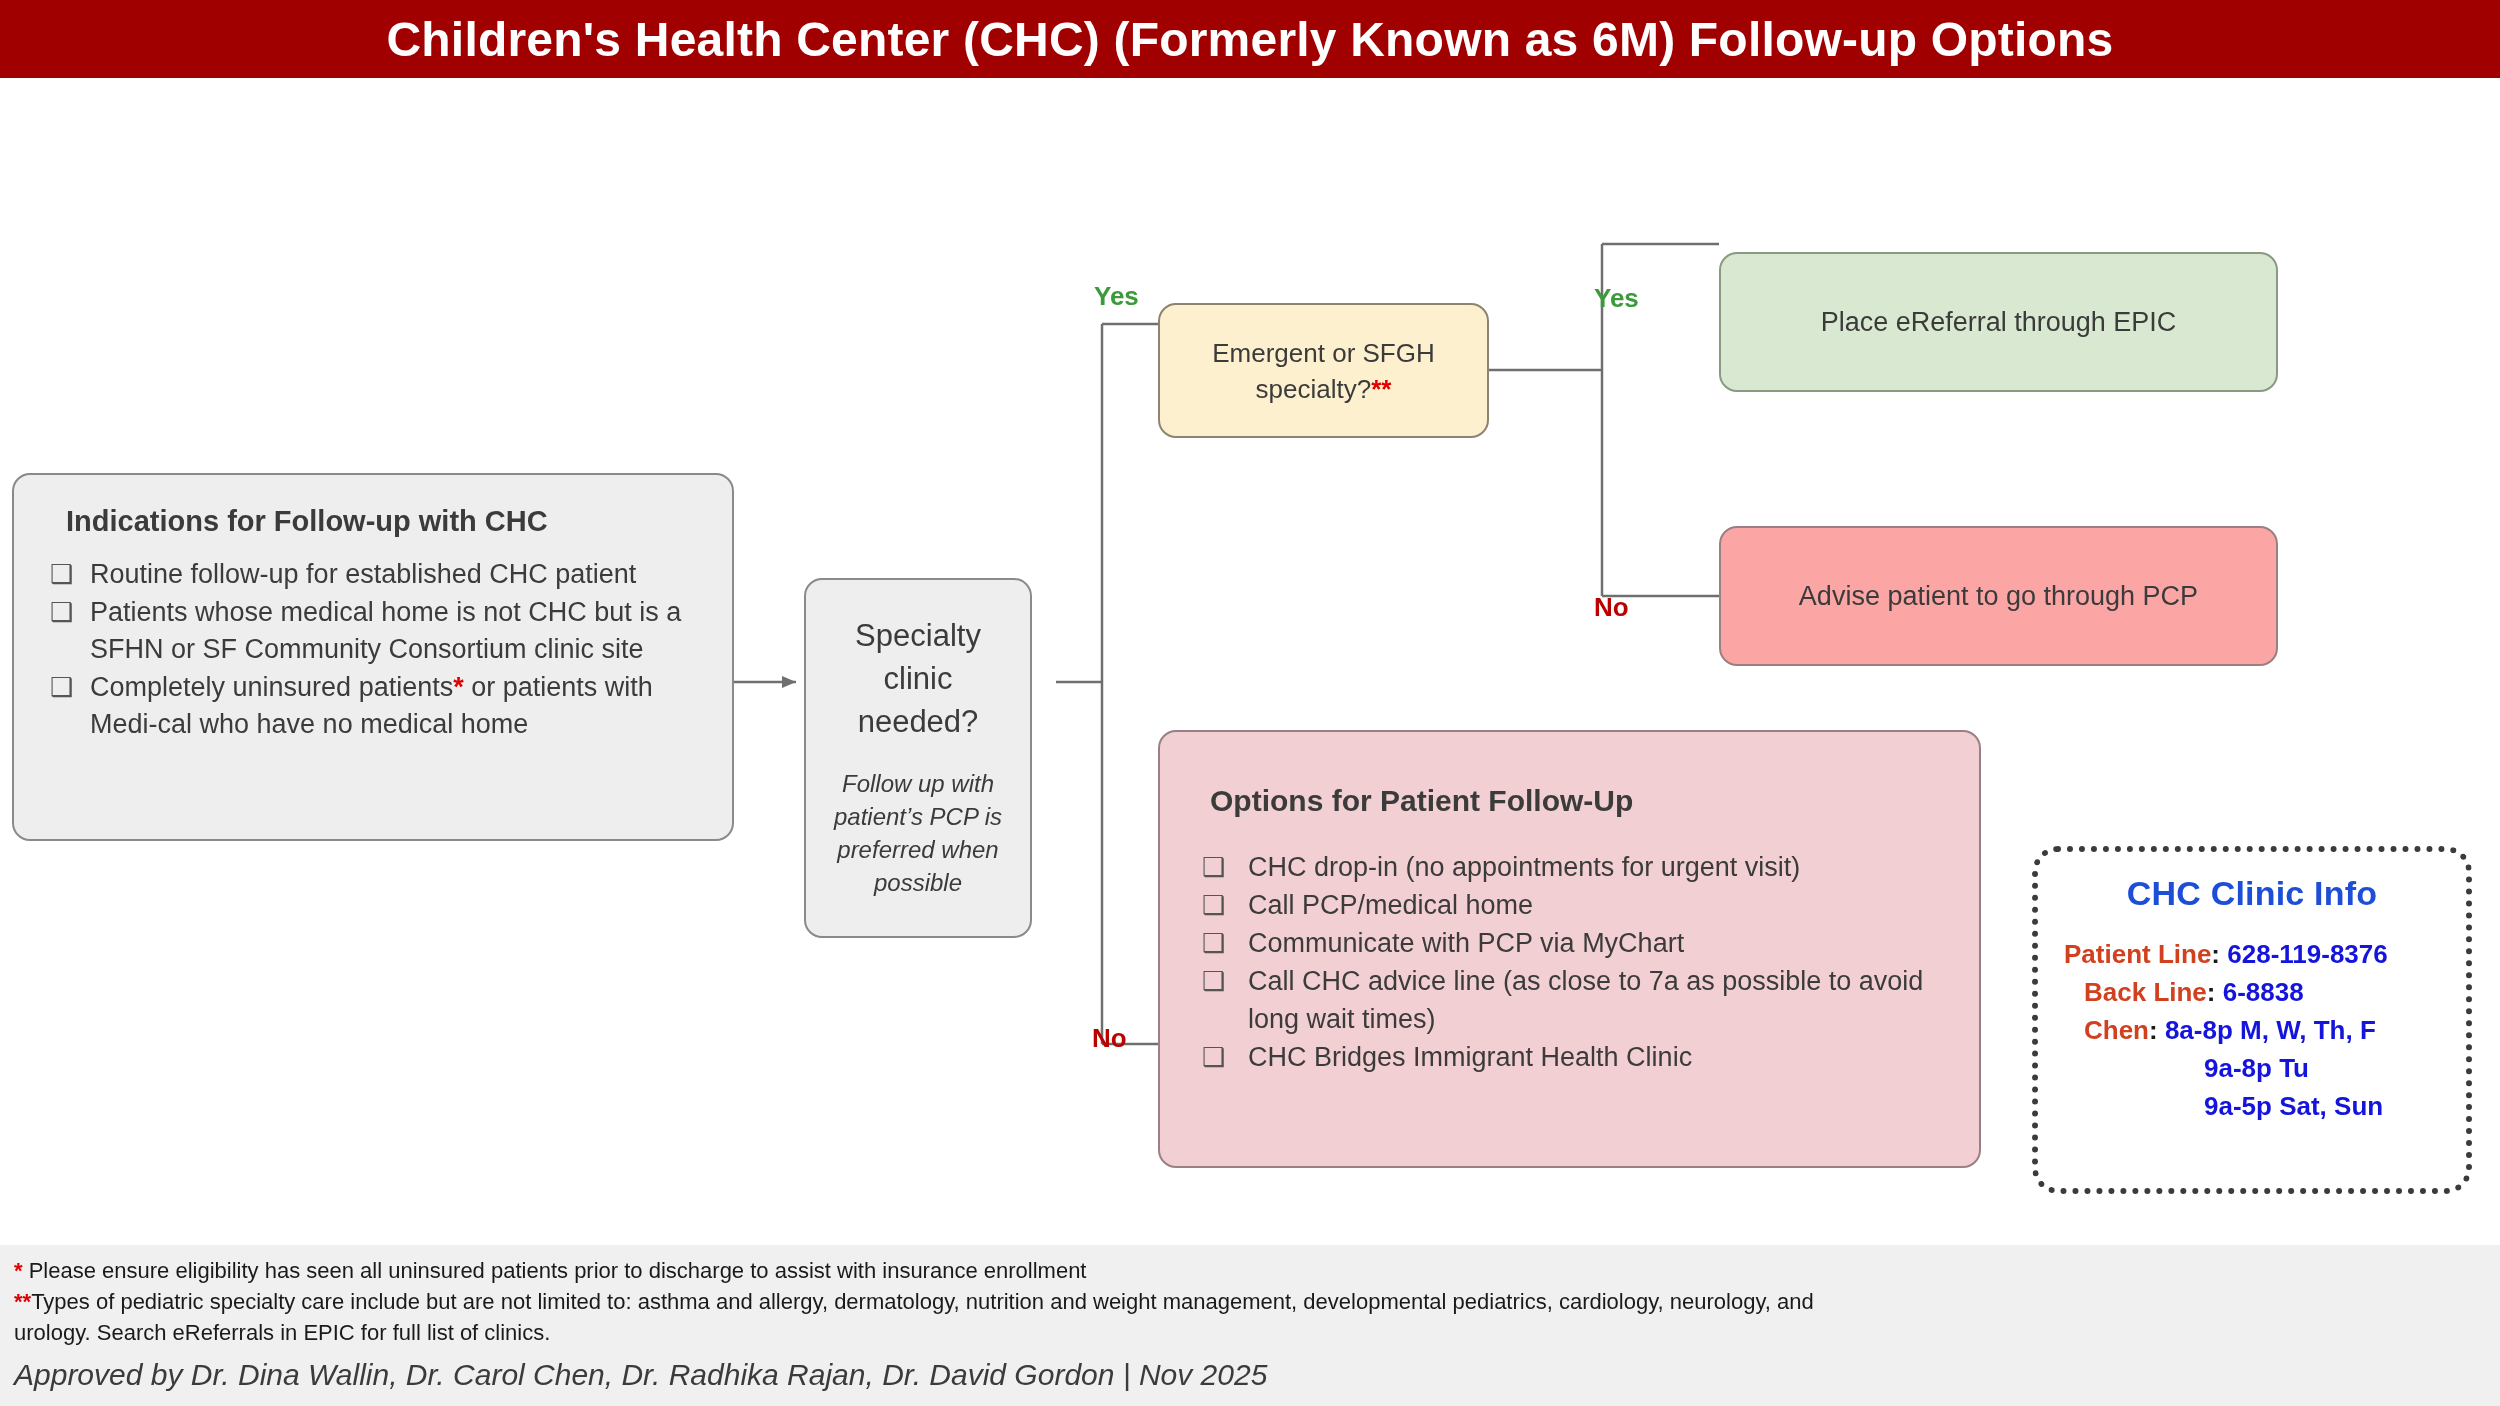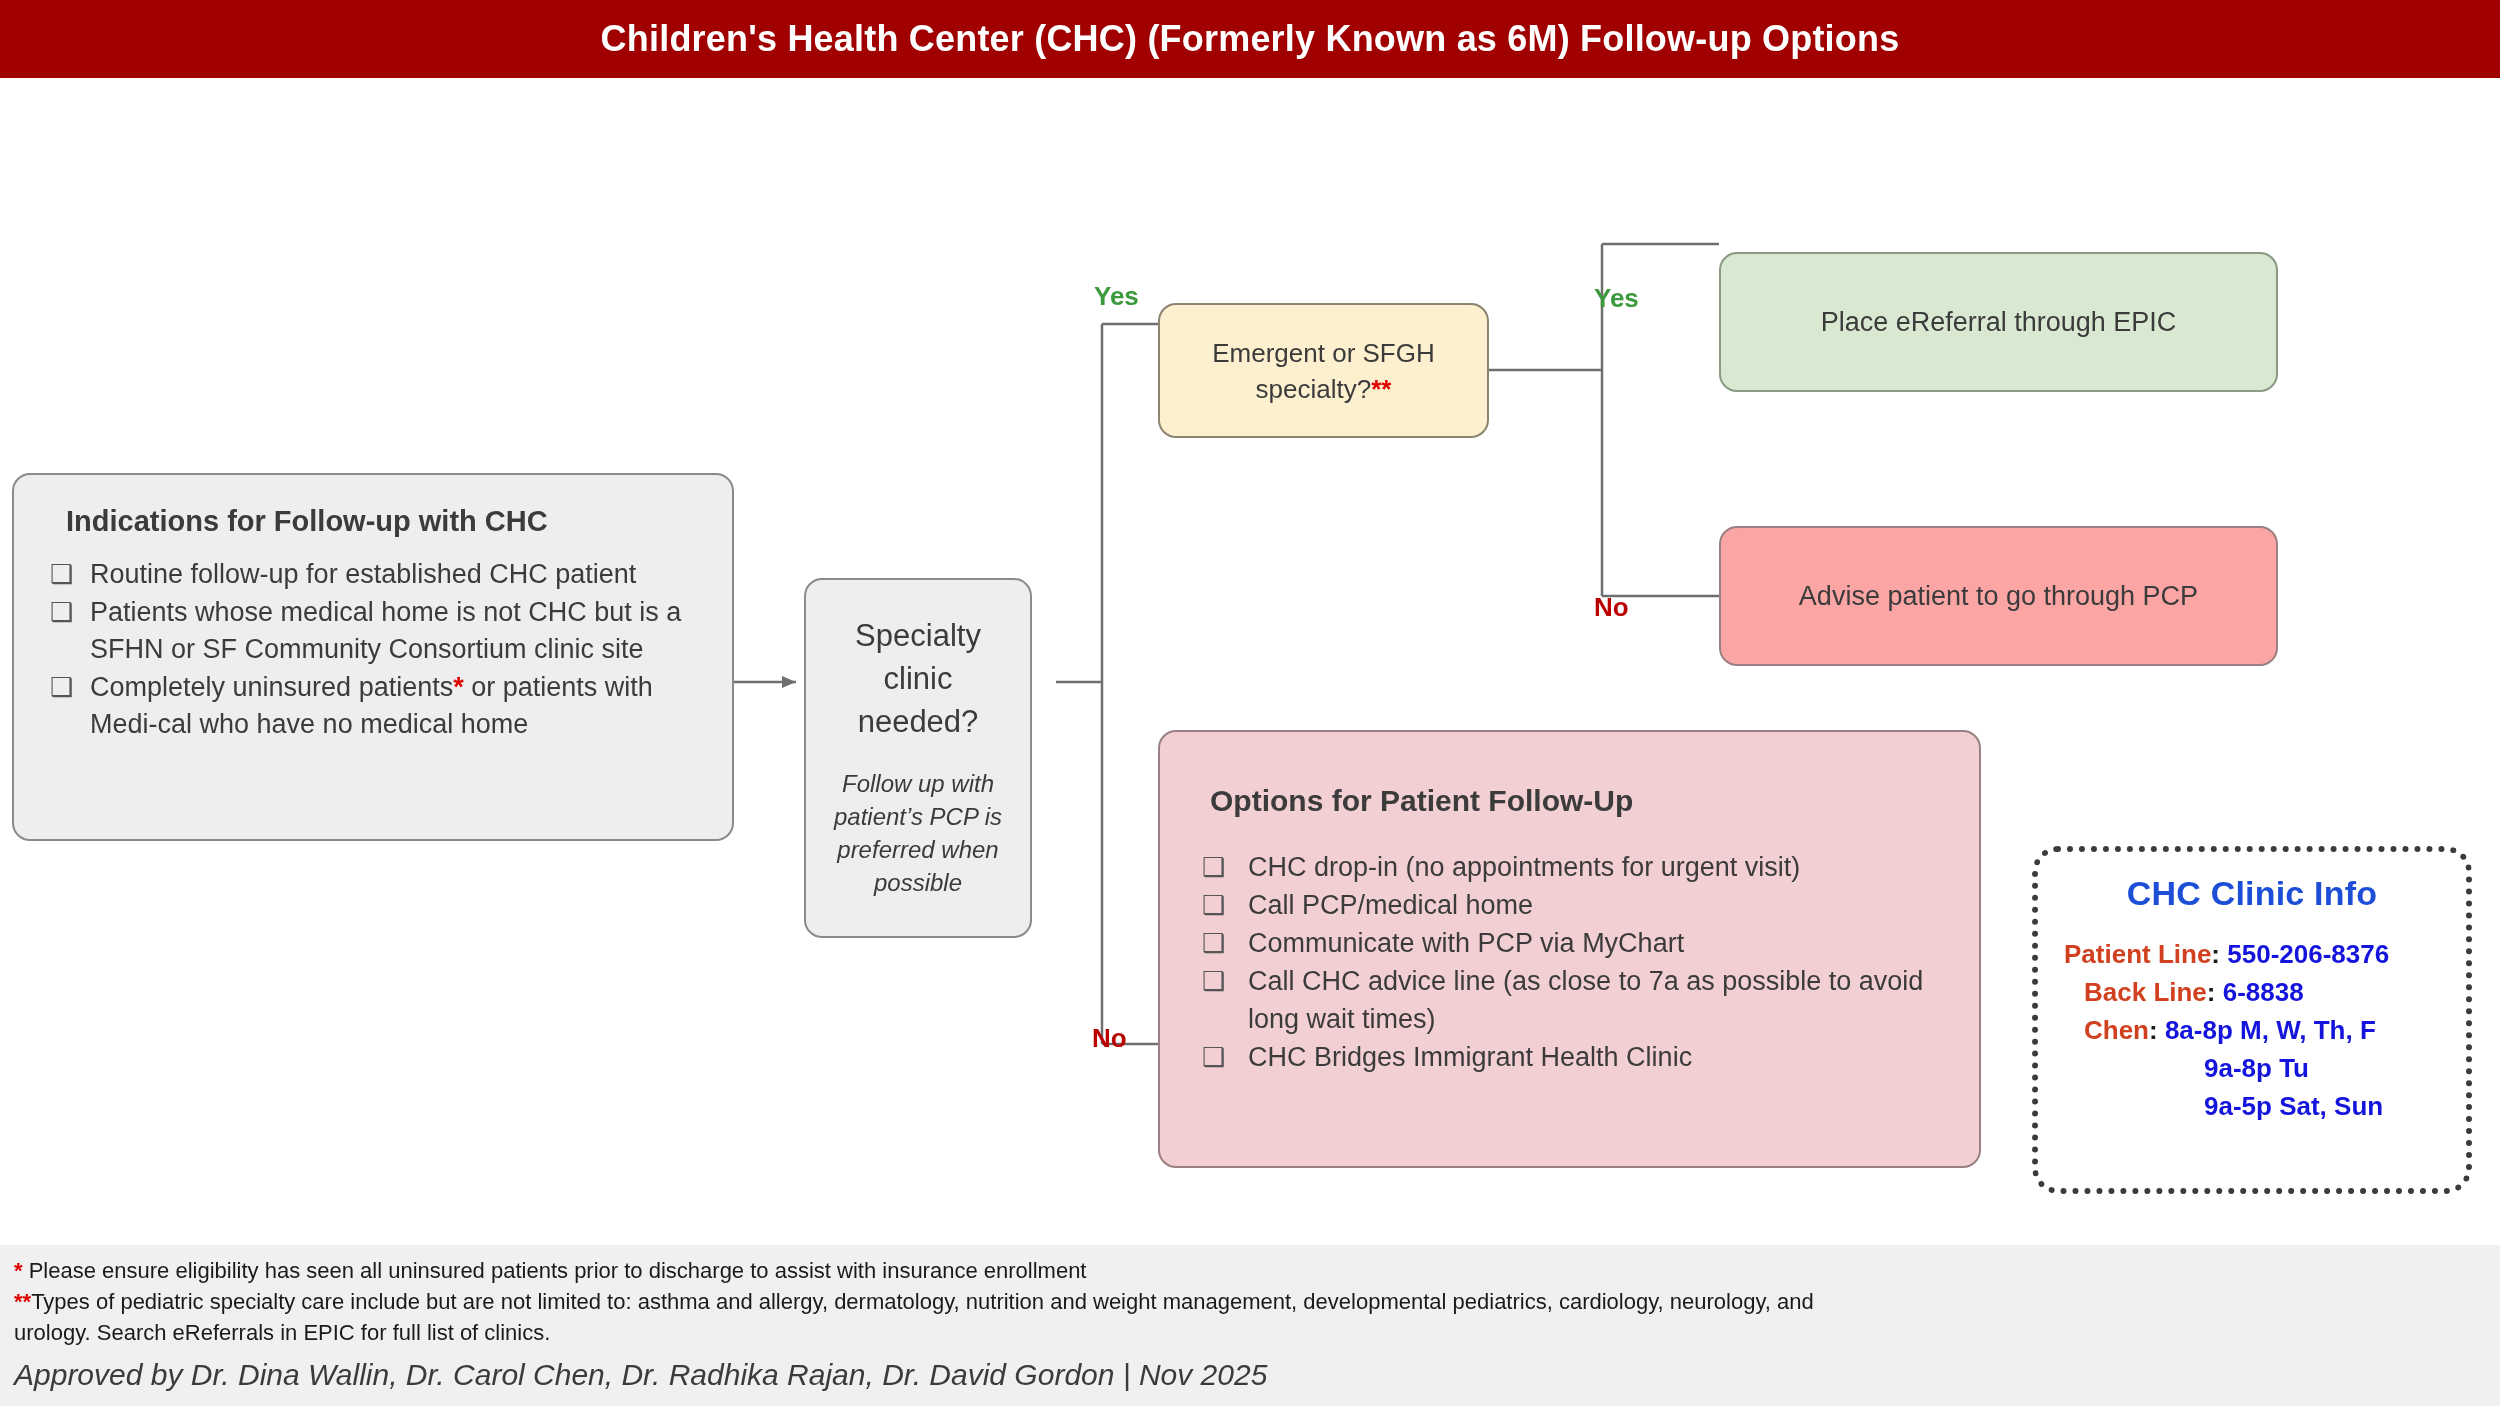--- a/index.html
+++ b/index.html
@@ -21,21 +21,21 @@
     position: absolute;
     left: 0; top: 0;
     width: 2500px; height: 78px;
     background: #a00000;
     display: flex;
     align-items: center;
     justify-content: center;
   }
   .title-bar .title-text {
     color: #ffffff;
-    font-size: 36px;
+    font-size: 48px;
     font-weight: bold;
     letter-spacing: 0.2px;
     white-space: nowrap;
   }
 
   
   .canvas {
     position: absolute;
     left: 0; top: 78px;
     width: 2500px; height: 1167px;
@@ -365,21 +365,21 @@
 
   <div class="branch-label branch-yes lbl-yes-1">Yes</div>
   <div class="branch-label branch-no  lbl-no-2">No</div>
   <div class="branch-label branch-yes lbl-yes-2">Yes</div>
   <div class="branch-label branch-no  lbl-no-1">No</div>
 
   <div class="box-clinic-info">
     <div class="clinic-heading">CHC Clinic Info</div>
     <div class="clinic-rows">
       <div class="clinic-row">
-        <span class="clinic-label">Patient Line</span><span class="clinic-colon">: </span><span class="clinic-value">550-206-8376</span>
+        <span class="clinic-label">Patient Line</span><span class="clinic-colon">: </span><span class="clinic-value">628-119-8376</span>
       </div>
       <div class="clinic-row indent1">
         <span class="clinic-label">Back Line</span><span class="clinic-colon">: </span><span class="clinic-value">6-8838</span>
       </div>
       <div class="clinic-row indent1">
         <span class="clinic-label">Chen</span><span class="clinic-colon">: </span><span class="clinic-value">8a-8p M, W, Th, F</span>
       </div>
       <div class="clinic-row indent2">
         <span class="clinic-value">9a-8p Tu</span>
       </div>

